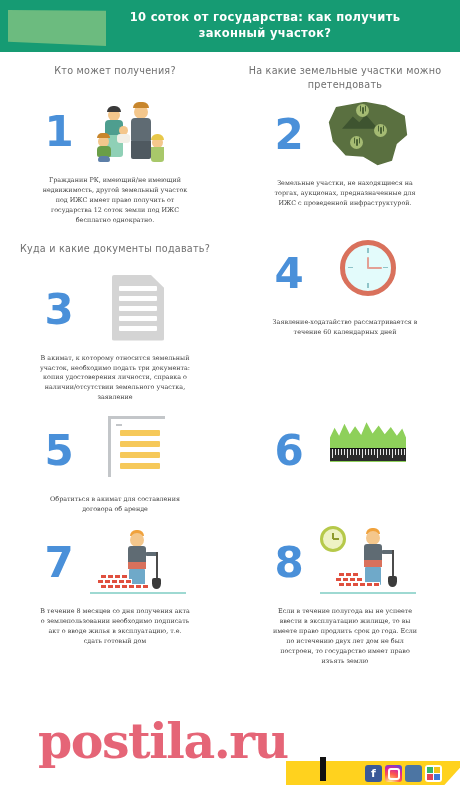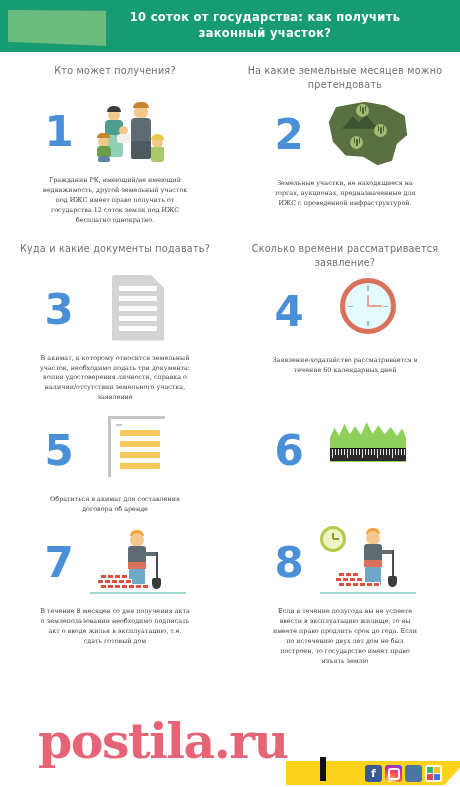--- a/index.html
+++ b/index.html
@@ -279,21 +279,21 @@
 
           <div class="fam-head" style="left:66px;top:42px;width:11px;height:11px;background:#f4c78c;"></div>
           <div class="fam" style="left:65px;top:39px;width:13px;height:6px;border-radius:7px 7px 0 0;background:#e8c84a;"></div>
           <div class="fam-body" style="left:65px;top:52px;width:13px;height:15px;background:#a8c86a;border-radius:0 0 3px 3px;"></div>
         </div>
       </div>
       <div class="caption">Гражданин РК, имеющий/не имеющий недвижимость, другой земельный участок под ИЖС имеет право получить от государства 12 соток земли под ИЖС бесплатно однократно.</div>
     </div>
 
     <div class="cell">
-      <div class="q">На какие земельные месяцев можно претендовать</div>
+      <div class="q">На какие земельные участки можно претендовать</div>
       <div class="illus-wrap">
         <div class="num">2</div>
         <div class="art">
           <div class="map-shape"></div>
           <div class="map-mtn"></div>
           <div class="pin" style="left:40px;top:6px;"></div>
           <div class="pin" style="left:58px;top:26px;"></div>
           <div class="pin" style="left:34px;top:38px;"></div>
         </div>
       </div>
@@ -314,21 +314,20 @@
             <i style="top:31px;"></i>
             <i style="top:41px;"></i>
             <i style="top:51px;"></i>
           </div>
         </div>
       </div>
       <div class="caption">В акимат, к которому относится земельный участок, необходимо подать три документа: копия удостоверения личности, справка о наличии/отсутствии земельного участка, заявление</div>
     </div>
 
     <div class="cell">
-      <div class="q">Сколько времени рассматривается заявление?</div>
       <div class="illus-wrap">
         <div class="num">4</div>
         <div class="art">
           <div class="clock">
             <div class="tick" style="left:50%;top:3px;width:1.5px;height:5px;margin-left:-.75px;"></div>
             <div class="tick" style="left:50%;bottom:3px;width:1.5px;height:5px;margin-left:-.75px;"></div>
             <div class="tick" style="top:50%;left:3px;height:1.5px;width:5px;margin-top:-.75px;"></div>
             <div class="tick" style="top:50%;right:3px;height:1.5px;width:5px;margin-top:-.75px;"></div>
           </div>
         </div>

